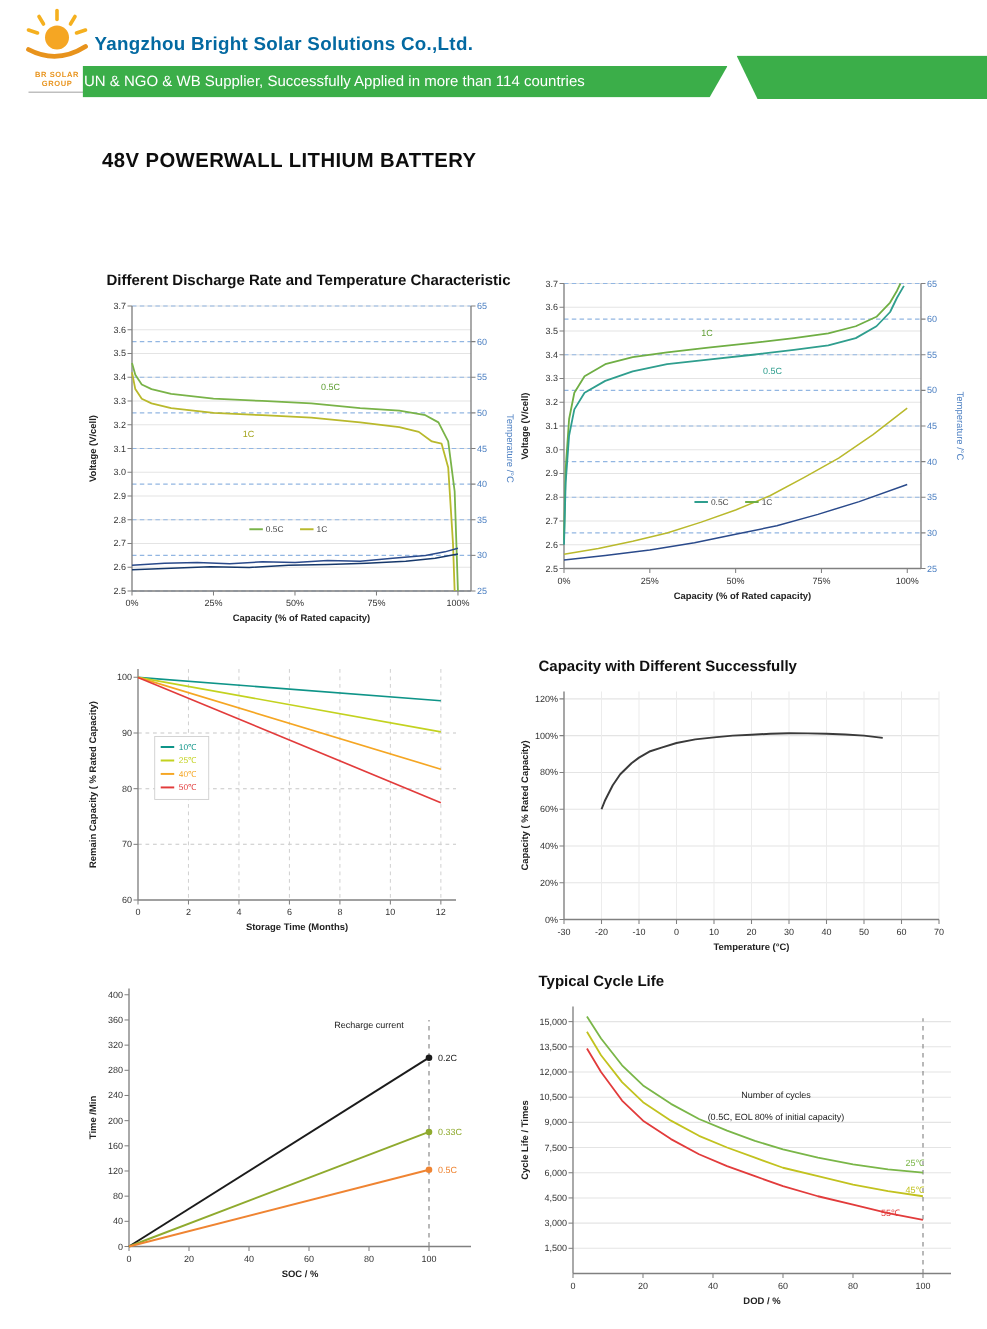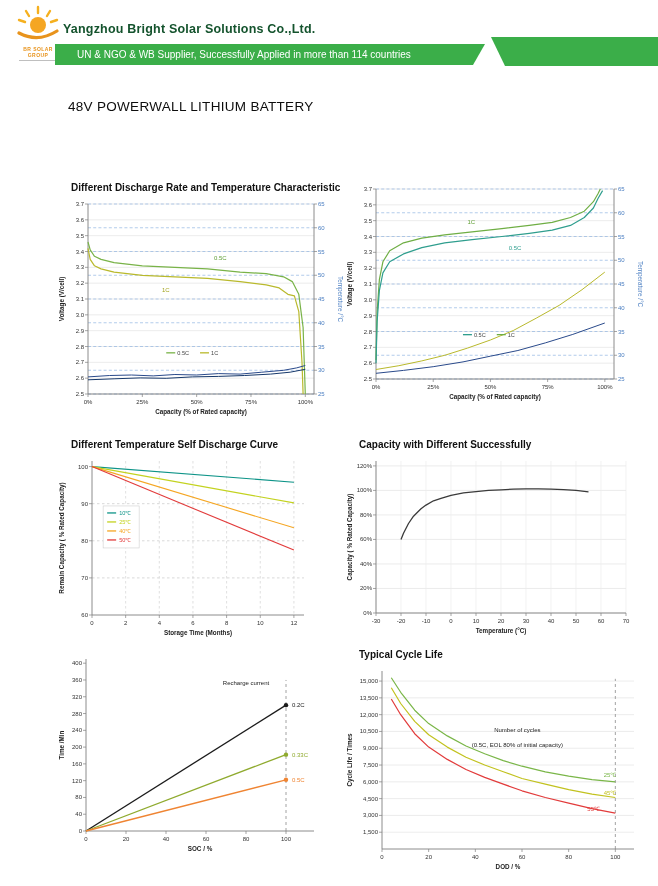--- a/index.html
+++ b/index.html
@@ -2,24 +2,24 @@
 <html><head>
 <meta charset="utf-8">
 <style>
   *{margin:0;padding:0;box-sizing:border-box}
   html,body{background:#fff}
   #page{position:relative;width:658px;height:886px;background:#ffffff;font-family:"Liberation Sans",sans-serif;overflow:hidden}
   
   .logo{position:absolute;left:13px;top:5px;width:50px;height:62px;text-align:center}
   .logo-text{font-size:5px;font-weight:bold;color:#e8931c;letter-spacing:.4px;margin-top:1px}
   .logo-sub{height:3px;margin:2px 6px 0 6px;border-top:1px solid #bfbfbf}
-  .company{position:absolute;left:63px;top:22px;font-size:12.5px;font-weight:bold;color:#14532d;letter-spacing:.2px}
-  .band{position:absolute;left:55px;top:44px;width:430px;height:21px;background:#3bae49;color:#fff;font-size:10px;line-height:21px;padding-left:22px;white-space:nowrap;clip-path:polygon(0 0,100% 0,calc(100% - 12px) 100%,0 100%)}
+  .company{position:absolute;left:63px;top:22px;font-size:12.5px;font-weight:bold;color:#0369a1;letter-spacing:.2px}
+  .band{position:absolute;left:55px;top:44px;width:430px;height:21px;background:#3bae49;color:#fff;font-size:10px;line-height:21px;padding-left:1px;white-space:nowrap;clip-path:polygon(0 0,100% 0,calc(100% - 12px) 100%,0 100%)}
   .swoosh{position:absolute;left:491px;top:37px;width:167px;height:29px;background:#3bae49;clip-path:polygon(0 0,100% 0,100% 100%,14px 100%)}
-  .ptitle{position:absolute;left:68px;top:99px;font-size:13.5px;font-weight:400;color:#0d0d0d;letter-spacing:.3px}
+  .ptitle{position:absolute;left:68px;top:99px;font-size:13.5px;font-weight:700;color:#0d0d0d;letter-spacing:.3px}
   
   .chart{position:absolute}
   .ctitle{font-size:10px;font-weight:bold;color:#111;padding-left:15px;height:15px;white-space:nowrap}
   .plot{width:100%;height:calc(100% - 15px)}
   svg text{font-family:"Liberation Sans",sans-serif}
 </style>
 </head>
 <body>
 
 <div id="page">
@@ -242,21 +242,20 @@
           <line x1="152.76153846153846" y1="152.66666666666669" x2="161.76153846153846" y2="152.66666666666669" stroke="#6fae44" stroke-width="1.3"></line>
           <text x="163.76153846153846" y="154.66666666666669" font-size="5.6" fill="#444">1C</text>
           <text x="151" y="217" text-anchor="middle" font-size="6.3" font-weight="bold" fill="#222">Capacity (% of Rated capacity)</text>
           <text transform="rotate(-90 8 102)" x="8" y="102" text-anchor="middle" font-size="6.3" font-weight="bold" fill="#222">Voltage (V/cell)</text>
           <text transform="rotate(90 294 102)" x="294" y="102" text-anchor="middle" font-size="6.3" fill="#4a7ec1">Temperature /°C</text>
         </svg>
       </div>
   </section>
 
   <section class="chart" style="left:56px;top:439px;width:258px;height:206px">
-    <div class="ctitle">Different Temperature Self Discharge Curve</div>
     <div class="plot">
         <svg width="258" height="191" viewBox="0 0 258 191" xmlns="http://www.w3.org/2000/svg" style="display:block">
           <line x1="36" y1="123.89156626506025" x2="248" y2="123.89156626506025" stroke="#c8c8c8" stroke-width="0.7" stroke-dasharray="2.5,2.5"></line>
           <line x1="36" y1="86.78313253012048" x2="248" y2="86.78313253012048" stroke="#c8c8c8" stroke-width="0.7" stroke-dasharray="2.5,2.5"></line>
           <line x1="36" y1="49.67469879518072" x2="248" y2="49.67469879518072" stroke="#c8c8c8" stroke-width="0.7" stroke-dasharray="2.5,2.5"></line>
           <line x1="69.65079365079364" y1="7" x2="69.65079365079364" y2="161" stroke="#d2d2d2" stroke-width="0.7" stroke-dasharray="2.5,2.5"></line>
           <line x1="103.3015873015873" y1="7" x2="103.3015873015873" y2="161" stroke="#d2d2d2" stroke-width="0.7" stroke-dasharray="2.5,2.5"></line>
           <line x1="136.95238095238096" y1="7" x2="136.95238095238096" y2="161" stroke="#d2d2d2" stroke-width="0.7" stroke-dasharray="2.5,2.5"></line>
           <line x1="170.6031746031746" y1="7" x2="170.6031746031746" y2="161" stroke="#d2d2d2" stroke-width="0.7" stroke-dasharray="2.5,2.5"></line>
           <line x1="204.25396825396828" y1="7" x2="204.25396825396828" y2="161" stroke="#d2d2d2" stroke-width="0.7" stroke-dasharray="2.5,2.5"></line>

